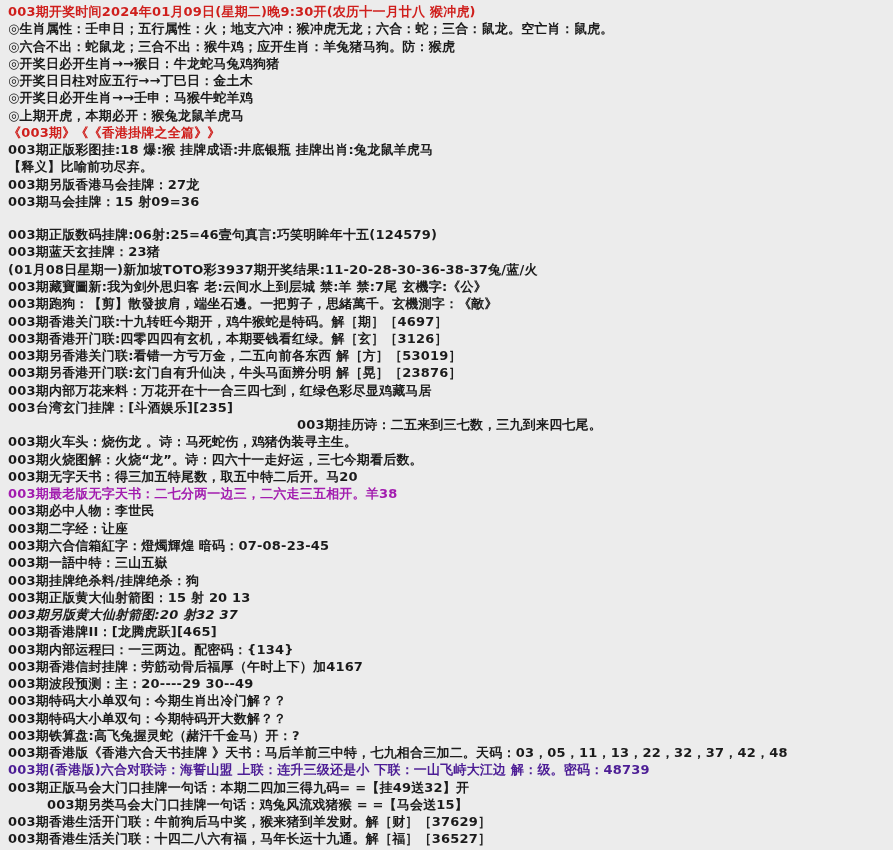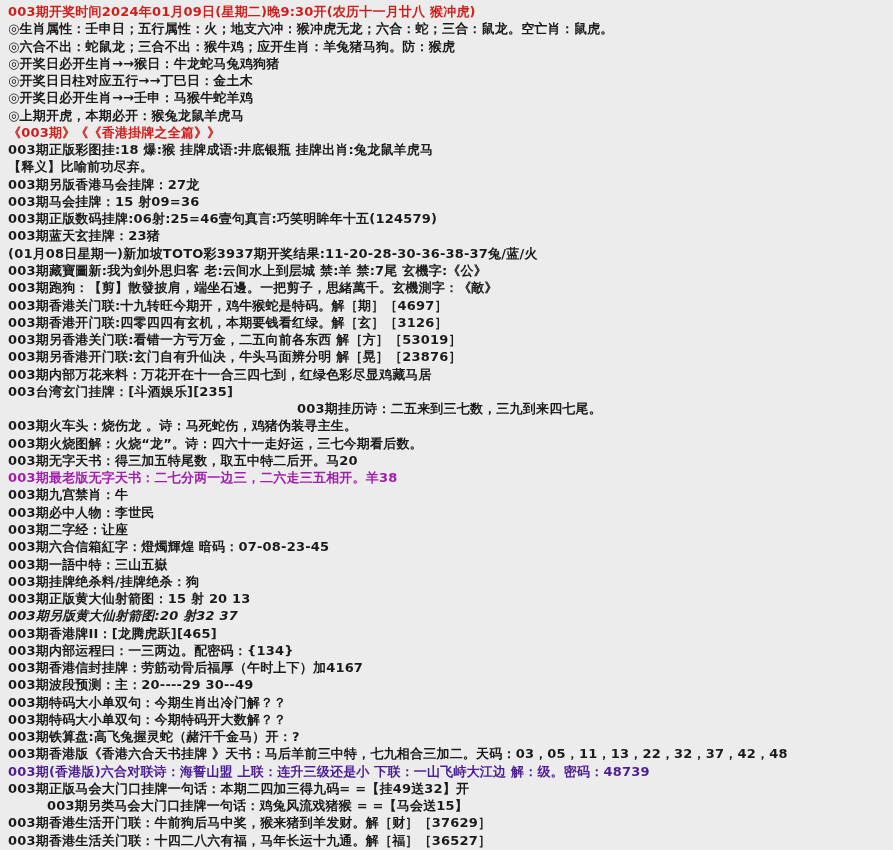--- a/index.html
+++ b/index.html
@@ -32,37 +32,36 @@
       <div class="doc-line" style="color: rgb(27, 27, 27);">◎六合不出：蛇鼠龙；三合不出：猴牛鸡；应开生肖：羊兔猪马狗。防：猴虎</div>
       <div class="doc-line" style="color: rgb(27, 27, 27);">◎开奖日必开生肖→→猴日：牛龙蛇马兔鸡狗猪</div>
       <div class="doc-line" style="color: rgb(27, 27, 27);">◎开奖日日柱对应五行→→丁巳日：金土木</div>
       <div class="doc-line" style="color: rgb(27, 27, 27);">◎开奖日必开生肖→→壬申：马猴牛蛇羊鸡</div>
       <div class="doc-line" style="color: rgb(27, 27, 27);">◎上期开虎，本期必开：猴兔龙鼠羊虎马</div>
       <div class="doc-line" style="color: rgb(207, 31, 28);">《003期》《《香港掛牌之全篇》》</div>
       <div class="doc-line" style="color: rgb(27, 27, 27);">003期正版彩图挂:18 爆:猴 挂牌成语:井底银瓶 挂牌出肖:兔龙鼠羊虎马</div>
       <div class="doc-line" style="color: rgb(27, 27, 27);">【释义】比喻前功尽弃。</div>
       <div class="doc-line" style="color: rgb(27, 27, 27);">003期另版香港马会挂牌：27龙</div>
       <div class="doc-line" style="color: rgb(27, 27, 27);">003期马会挂牌：15 射09=36</div>
-      <div class="doc-line" style="color: rgb(27, 27, 27);">003期正版数码挂牌:06射:25=46壹句真言:巧笑明眸年十五(124579)</div>
+      <div class="doc-line" style="color: rgb(27, 27, 27); margin-top: 16px;">003期正版数码挂牌:06射:25=46壹句真言:巧笑明眸年十五(124579)</div>
       <div class="doc-line" style="color: rgb(27, 27, 27);">003期蓝天玄挂牌：23猪</div>
       <div class="doc-line" style="color: rgb(27, 27, 27);">(01月08日星期一)新加坡TOTO彩3937期开奖结果:11-20-28-30-36-38-37兔/蓝/火</div>
       <div class="doc-line" style="color: rgb(27, 27, 27);">003期藏寶圖新:我为剑外思归客 老:云间水上到层城 禁:羊 禁:7尾 玄機字:《公》</div>
       <div class="doc-line" style="color: rgb(27, 27, 27);">003期跑狗：【剪】散發披肩，端坐石邊。一把剪子，思緒萬千。玄機測字：《敵》</div>
       <div class="doc-line" style="color: rgb(27, 27, 27);">003期香港关门联:十九转旺今期开，鸡牛猴蛇是特码。解［期］［4697］</div>
       <div class="doc-line" style="color: rgb(27, 27, 27);">003期香港开门联:四零四四有玄机，本期要钱看红绿。解［玄］［3126］</div>
       <div class="doc-line" style="color: rgb(27, 27, 27);">003期另香港关门联:看错一方亏万金，二五向前各东西 解［方］［53019］</div>
       <div class="doc-line" style="color: rgb(27, 27, 27);">003期另香港开门联:玄门自有升仙决，牛头马面辨分明 解［晃］［23876］</div>
       <div class="doc-line" style="color: rgb(27, 27, 27);">003期内部万花来料：万花开在十一合三四七到，红绿色彩尽显鸡藏马居</div>
       <div class="doc-line" style="color: rgb(27, 27, 27);">003台湾玄门挂牌：[斗酒娱乐][235]</div>
       <div class="doc-line" style="color: rgb(27, 27, 27); text-align: center;">003期挂历诗：二五来到三七数，三九到来四七尾。</div>
       <div class="doc-line" style="color: rgb(27, 27, 27);">003期火车头：烧伤龙 。诗：马死蛇伤，鸡猪伪装寻主生。</div>
       <div class="doc-line" style="color: rgb(27, 27, 27);">003期火烧图解：火烧“龙”。诗：四六十一走好运，三七今期看后数。</div>
       <div class="doc-line" style="color: rgb(27, 27, 27);">003期无字天书：得三加五特尾数，取五中特二后开。马20</div>
       <div class="doc-line" style="color: #a21caf;">003期最老版无字天书：二七分两一边三，二六走三五相开。羊38</div>
-      <div class="doc-line" style="color: rgb(27, 27, 27);">003期九宫禁肖：牛</div>
       <div class="doc-line" style="color: rgb(27, 27, 27);">003期必中人物：李世民</div>
       <div class="doc-line" style="color: rgb(27, 27, 27);">003期二字经：让座</div>
       <div class="doc-line" style="color: rgb(27, 27, 27);">003期六合信箱紅字：燈燭輝煌 暗码：07-08-23-45</div>
       <div class="doc-line" style="color: rgb(27, 27, 27);">003期一語中特：三山五嶽</div>
       <div class="doc-line" style="color: rgb(27, 27, 27);">003期挂牌绝杀料/挂牌绝杀：狗</div>
       <div class="doc-line" style="color: rgb(27, 27, 27);">003期正版黄大仙射箭图：15 射 20 13</div>
       <div class="doc-line" style="color: rgb(27, 27, 27); font-style: italic;">003期另版黄大仙射箭图:20 射32 37</div>
       <div class="doc-line" style="color: rgb(27, 27, 27);">003期香港牌II：[龙腾虎跃][465]</div>
       <div class="doc-line" style="color: rgb(27, 27, 27);">003期内部运程曰：一三两边。配密码：{134}</div>
       <div class="doc-line" style="color: rgb(27, 27, 27);">003期香港信封挂牌：劳筋动骨后福厚（午时上下）加4167</div>

